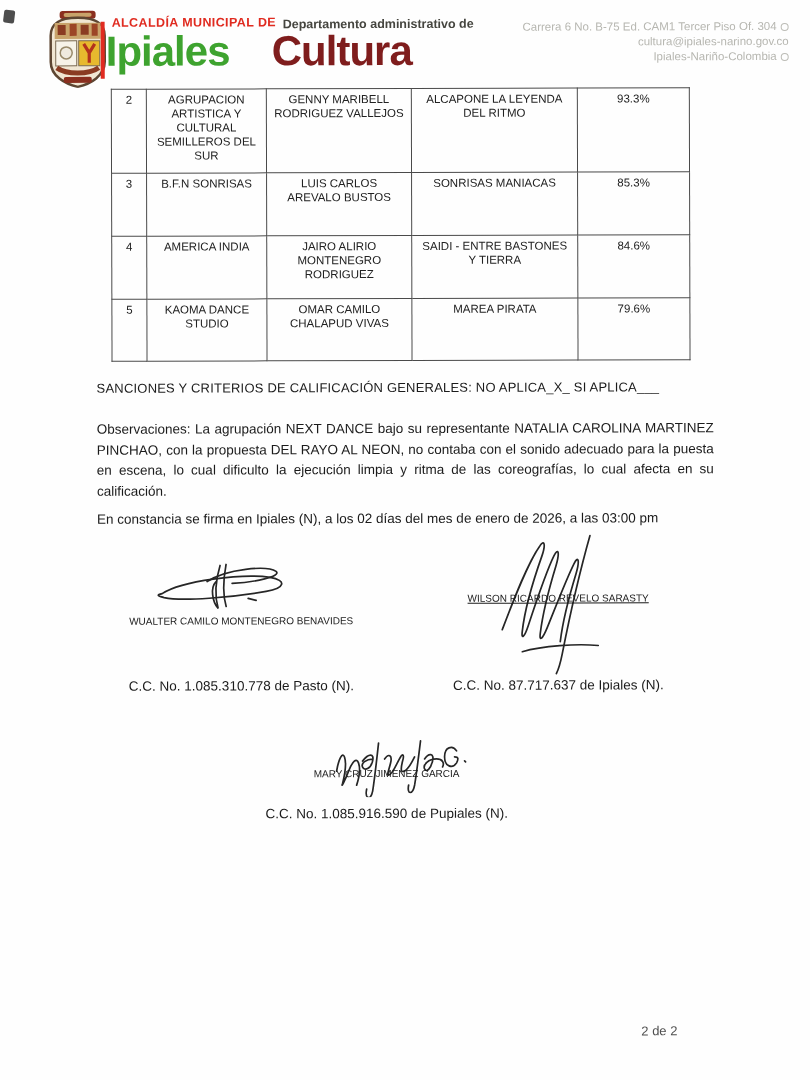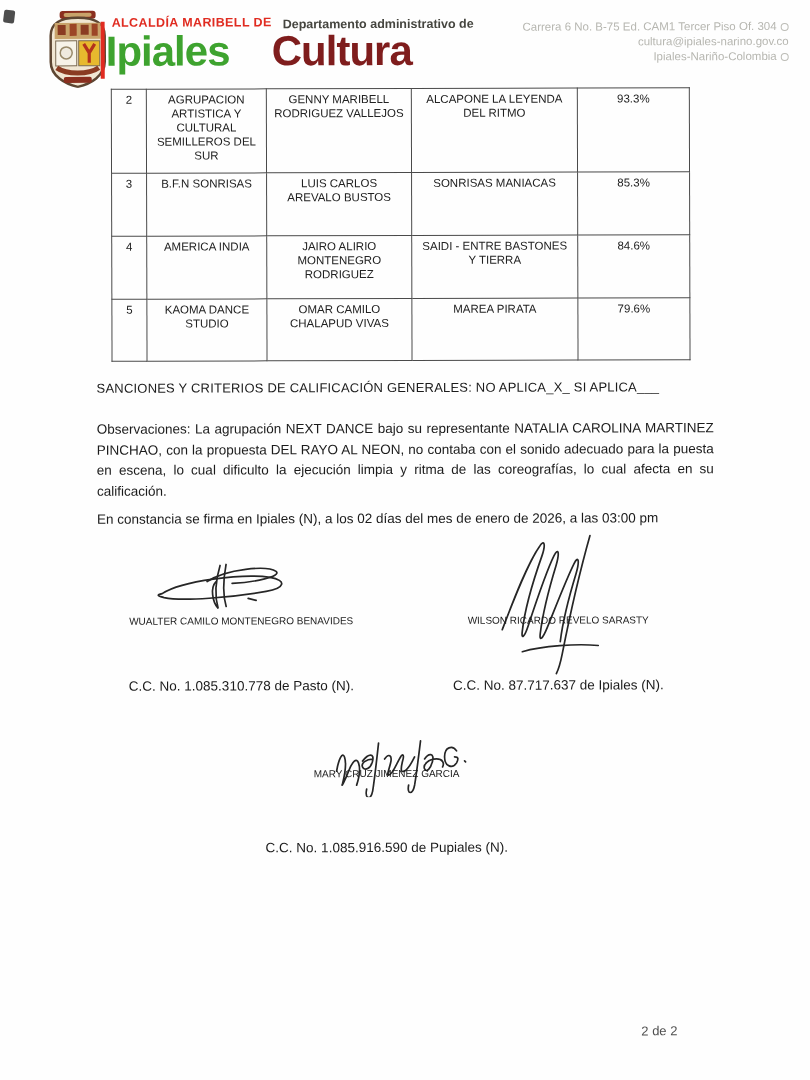--- a/index.html
+++ b/index.html
@@ -77,21 +77,21 @@
       <rect x="47" y="14" width="6" height="12" fill="#9c4526"></rect>
       <rect x="11" y="31" width="21" height="25" fill="#f7f3e8" stroke="#7a6a52"></rect>
       <circle cx="21.5" cy="43" r="6" fill="#efeade" stroke="#998a6a" stroke-width="1.5"></circle>
       <rect x="34" y="31" width="21" height="25" fill="#e7b92e" stroke="#7a6a52"></rect>
       <path d="M39 34 L44.5 43 L44.5 53 M50 34 L44.5 43" stroke="#b3321c" stroke-width="3.2" fill="none"></path>
       <path d="M12 58 C22 65 44 65 54 58" stroke="#8a3b22" stroke-width="5" fill="none"></path>
       <rect x="19" y="67" width="28" height="6" rx="2" fill="#8a2f1f"></rect>
     </svg>
 
     <div class="red-bar"></div>
-    <div class="brand-top">ALCALDÍA MARIBELL DE</div>
+    <div class="brand-top">ALCALDÍA MUNICIPAL DE</div>
     <div class="brand-ipiales">Ipiales</div>
     <div class="dept-label">Departamento administrativo de</div>
     <div class="brand-cultura">Cultura</div>
 
     <div class="contact">
       <div class="line"><span>Carrera 6 No. B-75 Ed. CAM1 Tercer Piso Of. 304</span><span class="c-icon"></span></div>
       <div class="line"><span>cultura@ipiales-narino.gov.co</span></div>
       <div class="line"><span>Ipiales-Nariño-Colombia</span><span class="c-icon"></span></div>
     </div>
   </div>
@@ -148,32 +148,32 @@
     <path d="M96 38 L104 40"></path>
   </svg>
   <div class="sig-name" style="left:95px; top:615px; width:292px;">WUALTER CAMILO MONTENEGRO BENAVIDES</div>
   <div class="sig-cc" style="left:95px; top:643px; width:292px;">C.C. No. 1.085.310.778 de Pasto (N).</div>
 
   <svg class="sig-svg" style="left:482px; top:534px;" width="150" height="142" viewBox="0 0 150 142">
     <path d="M20 96 C30 70 45 30 58 12 C62 6 64 10 60 22 C50 50 42 80 40 98 C39 106 42 104 46 92 C54 68 64 38 72 22 C76 14 78 18 74 32 C66 58 60 84 58 100 C57 108 60 106 65 94 C74 72 84 46 92 30 C96 22 98 26 94 40 C86 66 80 92 78 108"></path>
     <path d="M108 2 C100 30 88 80 80 120 C78 130 76 136 74 140"></path>
     <path d="M40 118 C60 112 95 110 116 112"></path>
   </svg>
-  <div class="sig-name" style="left:432px; top:615px; width:252px;">WILSON RICARDO REVELO SARASTY</div>
+  <div class="sig-name" style="left:432px; top:593px; width:252px;text-decoration:underline;">WILSON RICARDO REVELO SARASTY</div>
   <div class="sig-cc" style="left:432px; top:643px; width:252px;">C.C.  No. 87.717.637 de Ipiales (N).</div>
 
   <svg class="sig-svg" style="left:328px; top:731px;" width="142" height="66" viewBox="0 0 142 66">
     <path d="M8 40 C10 28 14 20 16 26 C18 32 16 44 14 52 C12 58 16 50 20 40 C24 30 28 26 30 32 C32 38 30 48 28 54"></path>
     <path d="M34 30 C40 22 46 22 44 30 C42 38 36 40 34 36 C32 32 38 28 44 28"></path>
     <path d="M50 12 C48 30 46 48 44 60 C42 70 36 68 38 58"></path>
     <path d="M56 28 C60 22 64 24 62 32 C60 40 58 44 60 44 C64 44 68 32 72 26 C74 22 76 24 74 30 C72 38 72 42 76 40 C80 38 84 30 86 26"></path>
     <path d="M92 10 C90 26 88 42 86 54 C84 64 78 64 80 54"></path>
     <path d="M96 28 C100 22 106 22 104 30 C102 38 98 42 96 38 C94 34 100 28 108 28 C114 28 116 32 114 36"></path>
     <path d="M128 20 C124 14 116 16 116 26 C116 36 124 38 128 32 C130 28 130 26 126 26"></path>
     <path d="M136 30 L137 31"></path>
   </svg>
   <div class="sig-name" style="left:260px; top:768px; width:252px;">MARY CRUZ JIMENEZ GARCIA</div>
-  <div class="sig-cc" style="left:240px; top:805px; width:292px;">C.C. No. 1.085.916.590 de Pupiales (N).</div>
+  <div class="sig-cc" style="left:240px; top:771px; width:292px;">C.C. No. 1.085.916.590 de Pupiales (N).</div>
 
   <div class="footer">2 de 2</div>
 
 </div>
 </div>
 
 </body></html>

